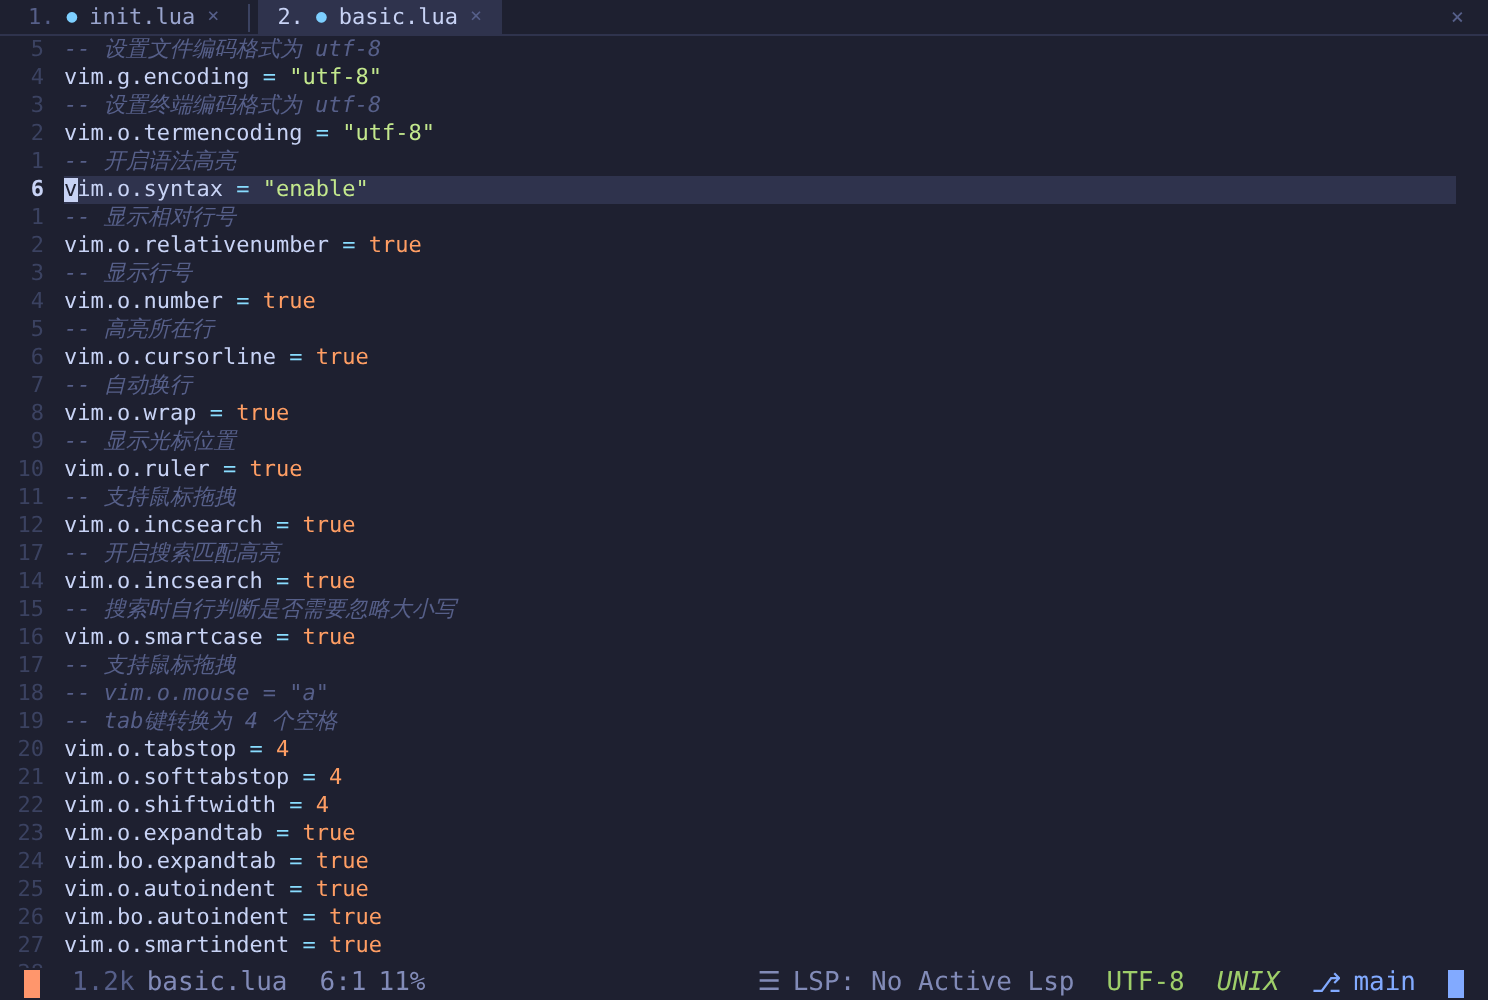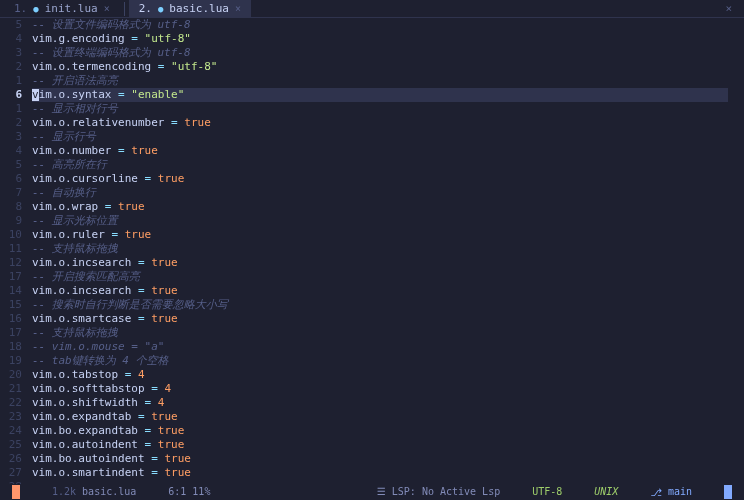--- a/index.html
+++ b/index.html
@@ -55,22 +55,22 @@
   .tok-c { color: #565f89; font-style: italic; }
   .cursor {
     display: inline-block; width: 7px; height: 12px;
     background: #c8d3f5; vertical-align: text-bottom;
     margin-right: -7px;
   }
   .cursor-over { color: #1e2030; position: relative; z-index: 1; }
 
   .statusbar {
     display: flex; align-items: center; height: 16px;
-    background: #1e2030; font-size: 10px;
-    padding: 0 4px; gap: 16px;
+    background: #1e2030; font-size: 13px;
+    padding: 0 4px; gap: 0;
   }
   .sb-seg { display: flex; align-items: center; height: 16px; padding: 0 8px; gap: 6px; }
   .mode-block { width: 8px; height: 14px; background: #ff966c; }
   .fname-seg { color: #828bb8; }
   .fsize { color: #565f89; }
   .pos-seg { color: #828bb8; }
   .statusbar .spacer { flex: 1; }
   .lsp { color: #828bb8; }
   .enc { color: #9ece6a; }
   .ff { color: #9ece6a; font-style: italic; }

